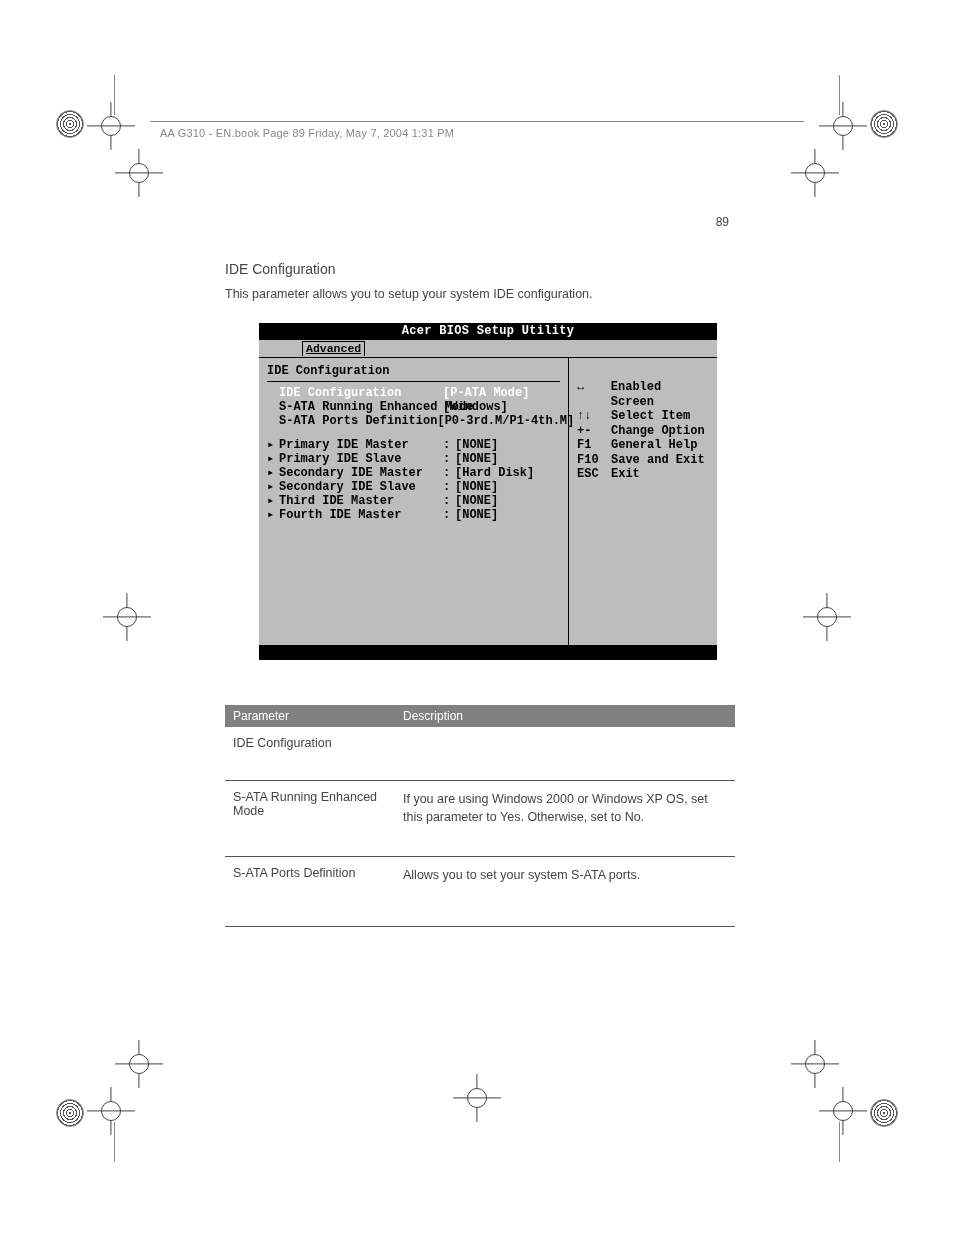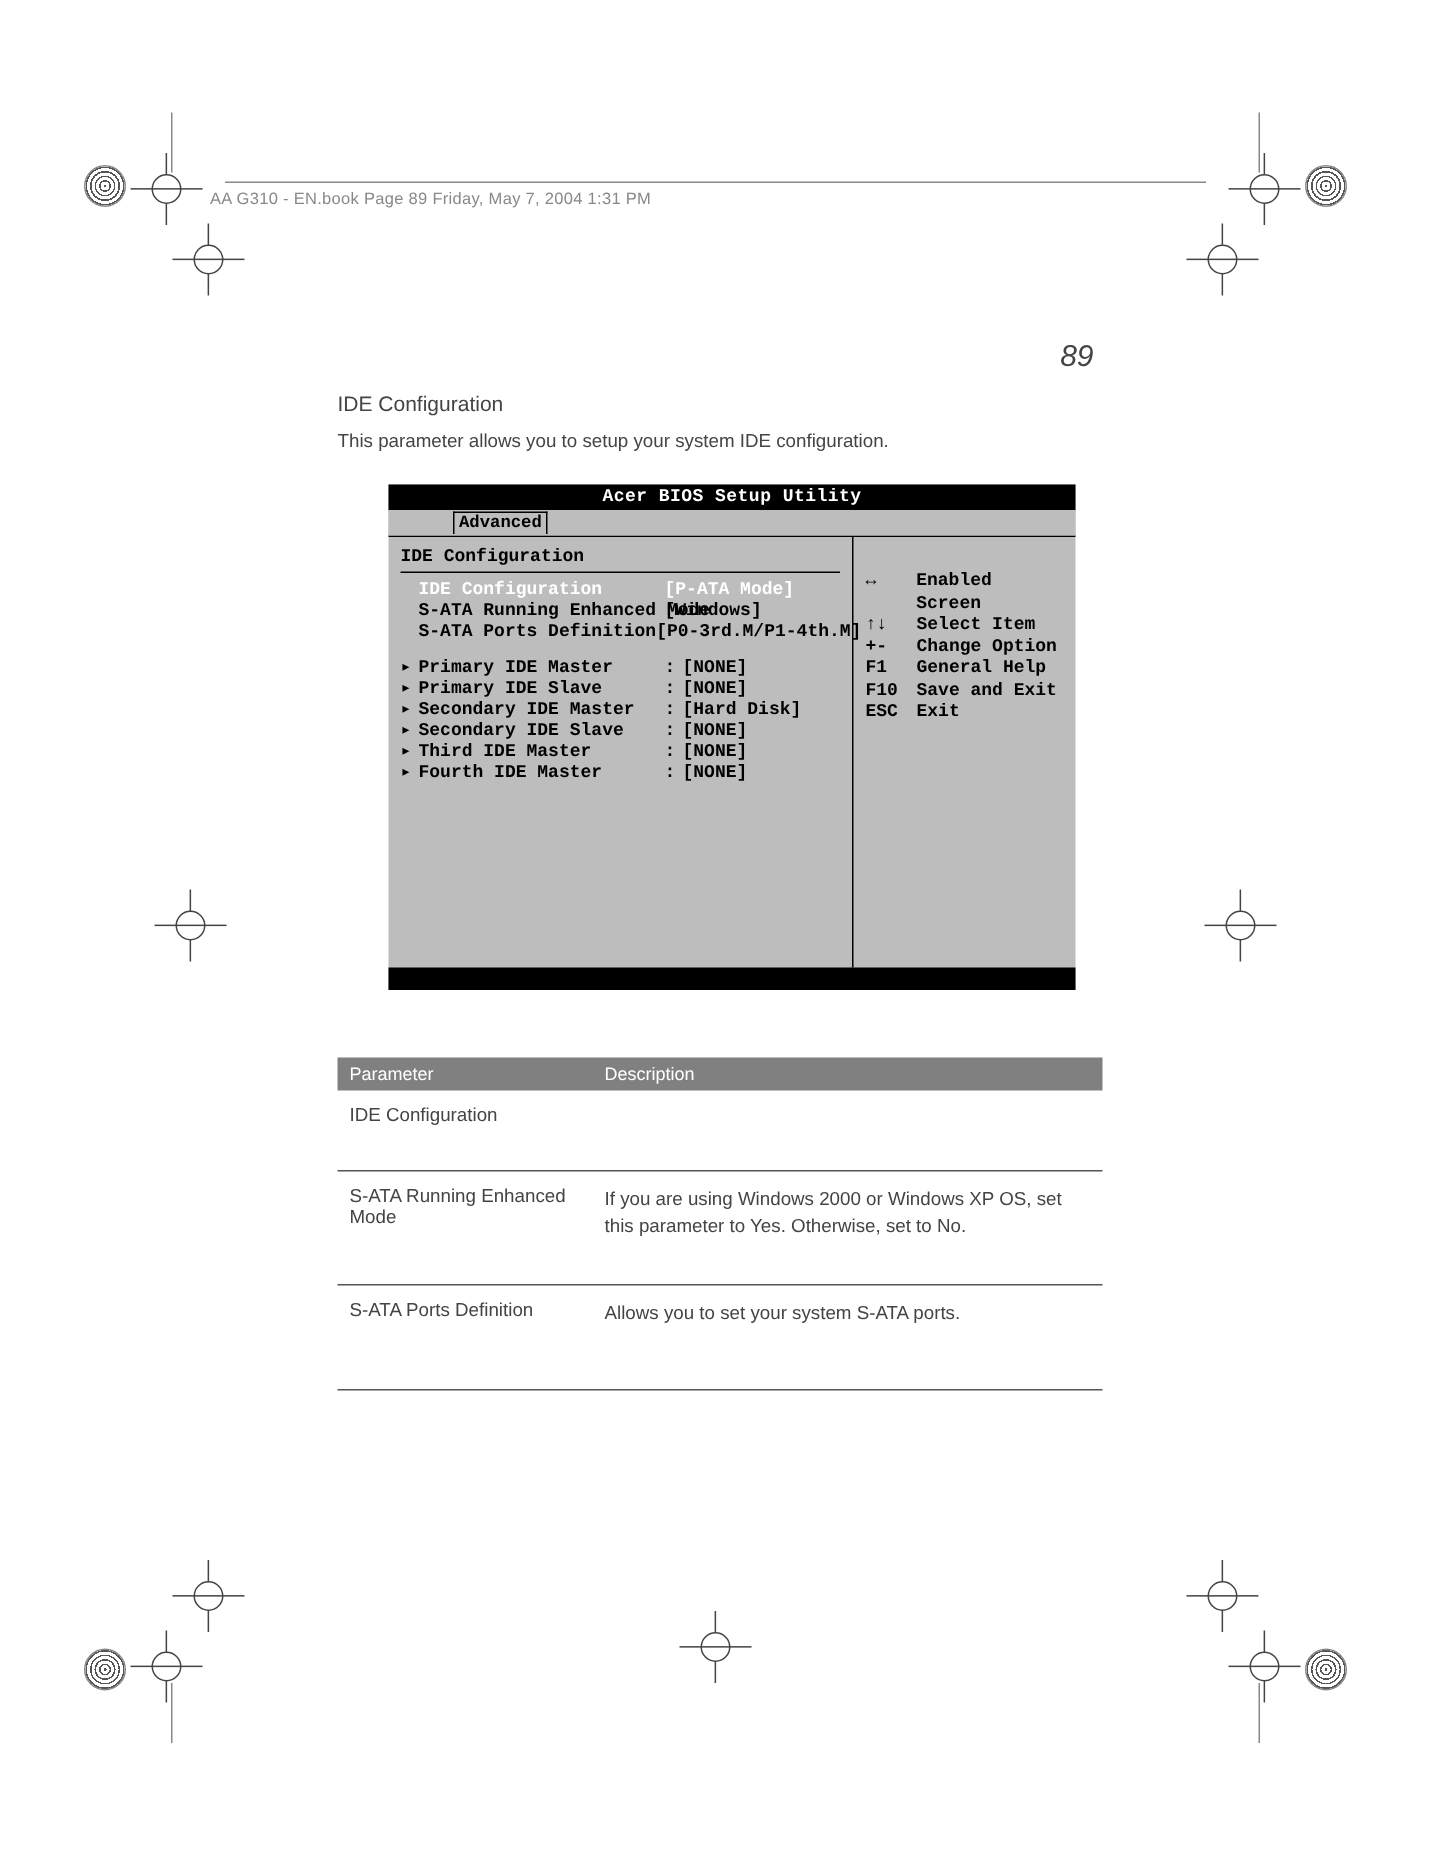--- a/index.html
+++ b/index.html
@@ -20,27 +20,27 @@
   .reg-cross::before { left: 50%; top: -3px; bottom: -3px; width: 1.2px; transform: translateX(-50%); }
   .reg-cross::after  { top: 50%; left: -3px; right: -3px; height: 1.2px; transform: translateY(-50%); }
   .reg-cross .ring {
     position: absolute; left: 50%; top: 50%; width: 20px; height: 20px;
     border: 1.4px solid #444; border-radius: 50%; transform: translate(-50%, -50%);
     background: #fff;
   }
   .reg-bar-h { position: absolute; height: 1.1px; background: #888; }
   .reg-bar-v { position: absolute; width: 1.1px; background: #888; }
   .page-header-text {
-    position: absolute; left: 140px; top: 127px;
+    position: absolute; left: 160px; top: 127px;
     font-size: 11px; color: #888; letter-spacing: 0.2px;
   }
 
   
   .page-number {
-    position: absolute; right: 225px; top: 227px; font-size: 20px; color: #444; font-style: italic;
+    position: absolute; right: 225px; top: 215px; font-size: 12px; color: #444;
   }
   .section-title {
     position: absolute; left: 225px; top: 261px; font-size: 14px; color: #444;
   }
   .section-desc {
     position: absolute; left: 225px; top: 285px; font-size: 12.5px; color: #444;
     line-height: 1.45; width: 510px;
   }
 
   
@@ -52,21 +52,21 @@
   .bios-title {
     background: #000; color: #fff; text-align: center; height: 17px; line-height: 17px;
     font-size: 12px; letter-spacing: 0.3px;
   }
   .bios-tabrow {
     height: 17px; background: #bdbdbd; position: relative;
   }
   .bios-tab {
     position: absolute; left: 43px; top: 1px; height: 15px; padding: 0 3px;
     background: #bdbdbd; color: #000; border: 1px solid #000; border-bottom: none;
-    font-size: 11.5px; line-height: 14px;
+    font-size: 11.5px; line-height: 14px; text-decoration: underline;
   }
   .bios-body {
     border-top: 1.5px solid #000; border-bottom: 1.5px solid #000;
     height: 289px; display: flex;
   }
   .bios-left {
     width: 310px; border-right: 1.5px solid #000; padding: 6px 8px 0 8px; position: relative;
   }
   .bios-right {
     flex: 1; padding: 6px 6px 0 8px;

